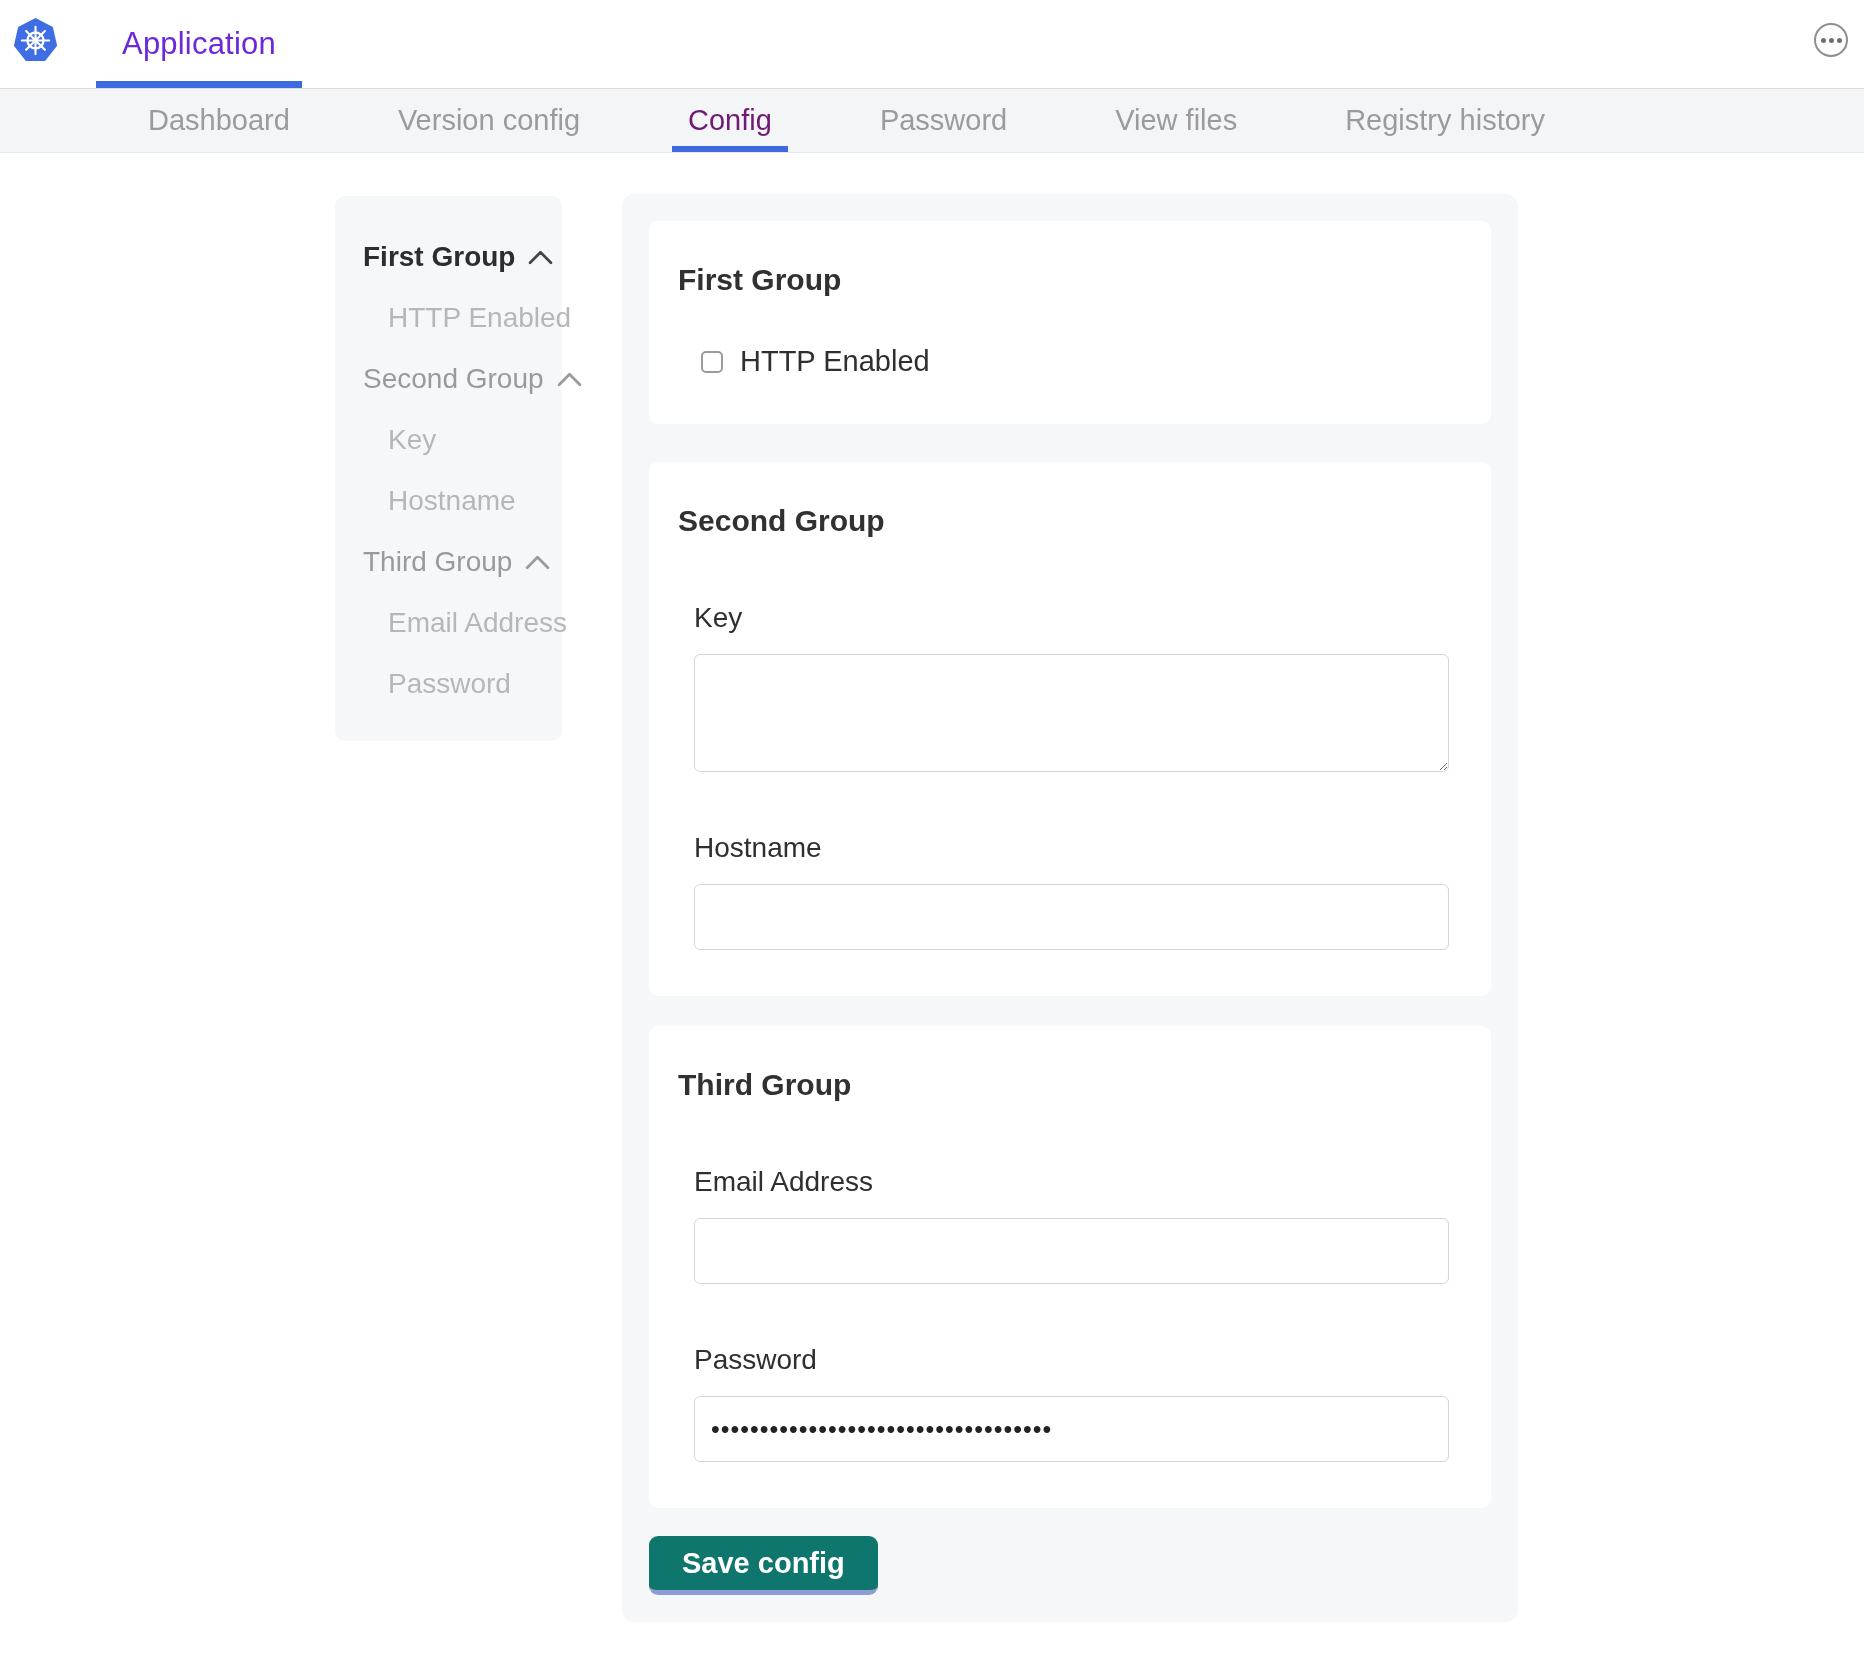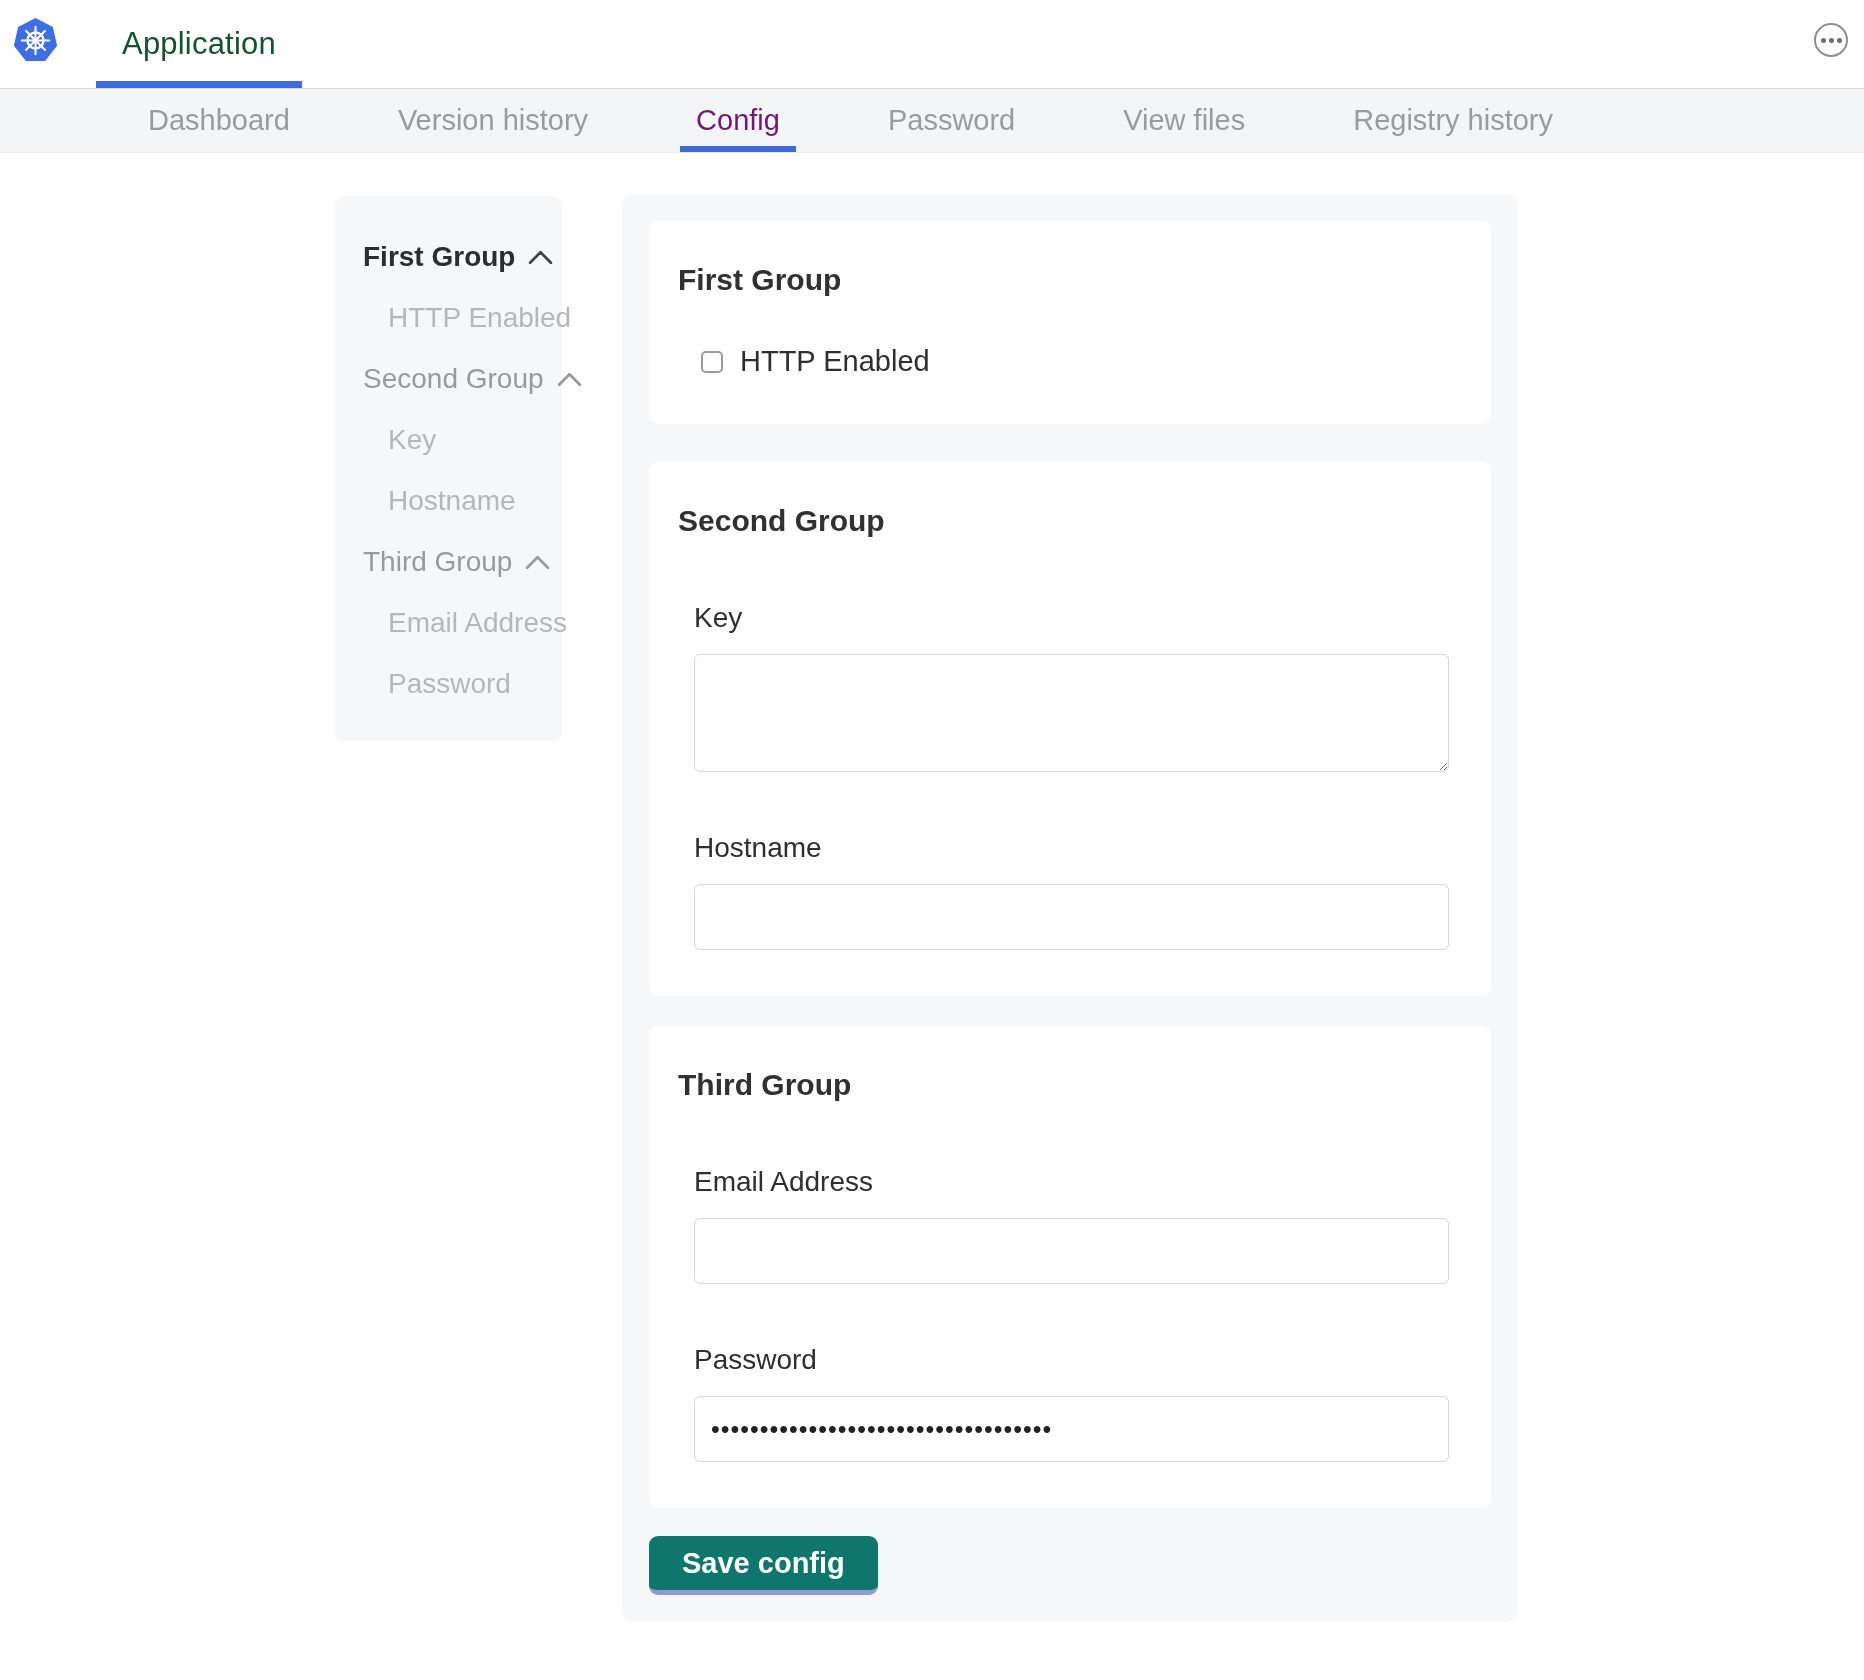--- a/index.html
+++ b/index.html
@@ -9,21 +9,21 @@
     font-family:"Liberation Sans","DejaVu Sans",sans-serif; overflow:hidden;
   }
 
   
   .header { position:relative; height:89px; background:#fff; border-bottom:1px solid #dcdcdc; }
   .logo { position:absolute; left:12px; top:15px; width:47px; height:49px; }
   .app-tab {
     position:absolute; left:96px; top:0; height:100%; display:flex; align-items:center;
     padding:7px 26px 0; border-bottom:7px solid #3e6ae1;
   }
-  .app-tab span { font-size:31px; font-weight:500; color:#14532d; letter-spacing:0.2px; }
+  .app-tab span { font-size:31px; font-weight:500; color:#6d28d9; letter-spacing:0.2px; }
   .more-btn {
     position:absolute; right:16px; top:23px; width:34px; height:34px; border-radius:50%;
     border:2px solid #8f8f8f; background:#fff; display:flex; align-items:center;
     justify-content:center; gap:3px; cursor:pointer; padding:0;
   }
   .more-btn .dot { width:5px; height:5px; border-radius:50%; background:#6f6f6f; }
 
   
   .navbar {
     display:flex; align-items:stretch; height:64px; background:#f4f5f7;
@@ -117,21 +117,21 @@
     </div>
     <button class="more-btn">
       <span class="dot"></span>
       <span class="dot"></span>
       <span class="dot"></span>
     </button>
   </div>
 
   <div class="navbar">
     <div class="tab">Dashboard</div>
-    <div class="tab">Version history</div>
+    <div class="tab">Version config</div>
     <div class="tab active">Config</div>
     <div class="tab">Password</div>
     <div class="tab">View files</div>
     <div class="tab">Registry history</div>
   </div>
 
   <div class="main">
 
     <div class="sidebar">
       <div class="side-row group active">

